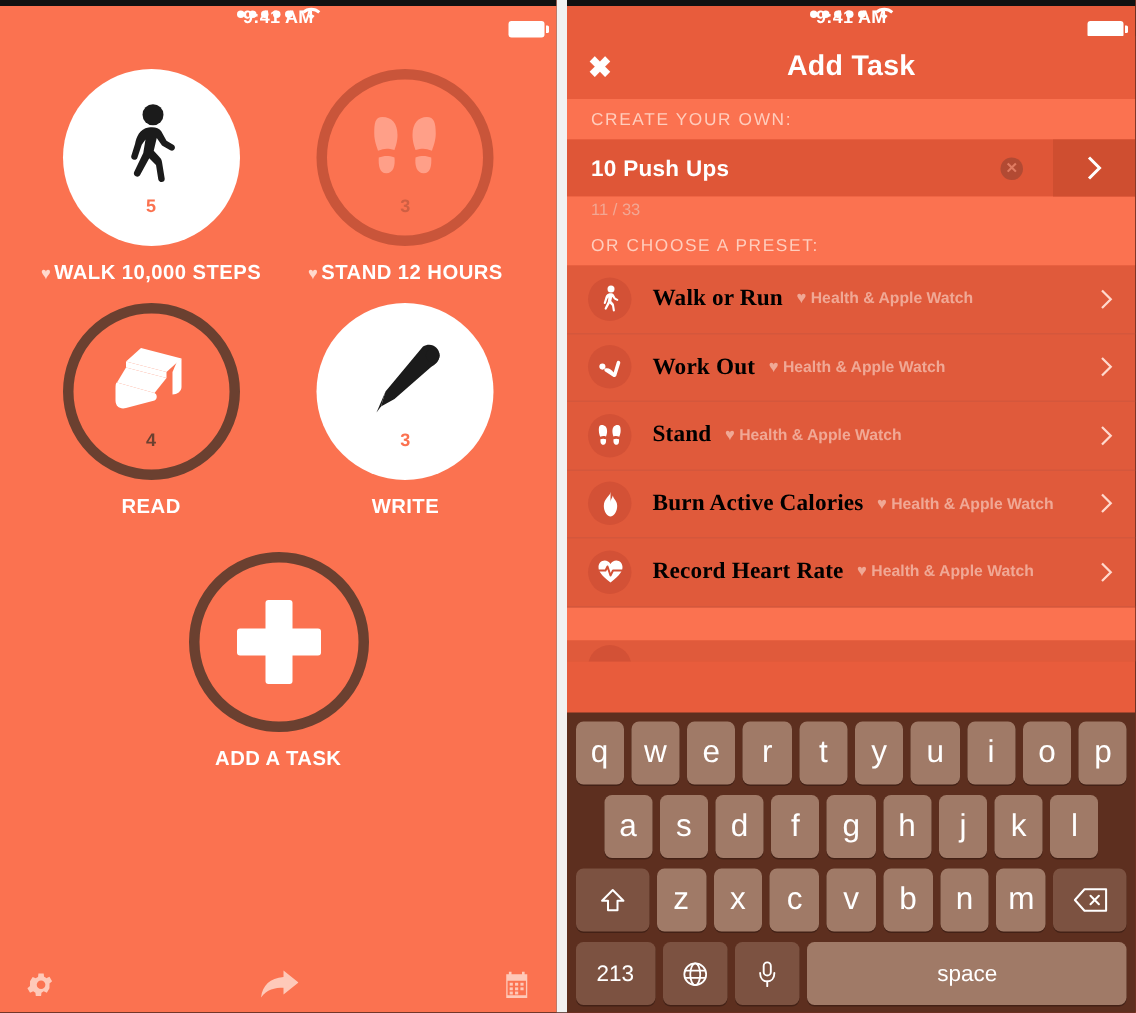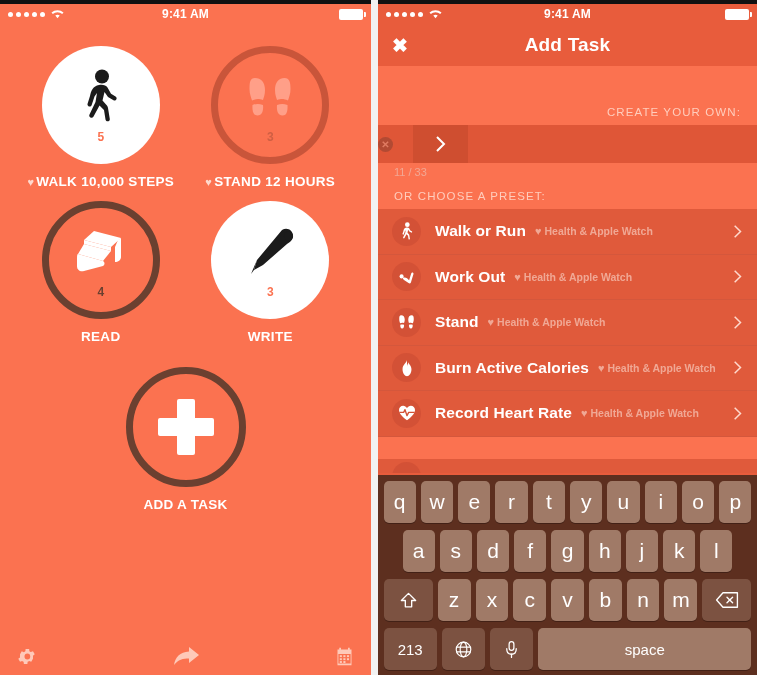--- a/index.html
+++ b/index.html
@@ -18,20 +18,21 @@
   .right-phone { width: 379px; height: 675px; background: #e85c3c; }
 
   
   .statusbar {
     height: 20px; width: 100%;
     display: flex; align-items: center;
     padding: 0 8px;
     color: #fff;
     font-size: 11px; font-weight: bold;
     position: relative;
+    flex-direction: column;
   }
   .sb-left { display: flex; align-items: center; gap: 3px; }
   .dot { width: 5px; height: 5px; border-radius: 50%; background: #fff; display: inline-block; }
   .wifi { margin-left: 3px; font-size: 11px; line-height: 1; }
   .sb-time { position: absolute; left: 0; right: 0; text-align: center; font-size: 12px; letter-spacing: .2px; }
   .sb-right { margin-left: auto; display: flex; align-items: center; }
   .batt {
     width: 24px; height: 11px; border-radius: 2px; background: #fff;
     position: relative;
   }
@@ -97,21 +98,21 @@
     position: absolute; left: 0; right: 0; text-align: center;
     color: #fff; font-size: 19px; font-weight: bold; letter-spacing: .2px;
     font-family: "Liberation Sans Narrow", "Liberation Sans", sans-serif;
   }
 
   .section-head {
     background: #fb7250; color: #ffcdbd;
     font-size: 11.5px; letter-spacing: 1.1px;
     padding: 8px 16px 7px 16px;
   }
-  .sec-pad-top { padding-top: 40px; text-align: right; }
+  .sec-pad-top { padding-top: 8px; }
 
   .input-row {
     height: 38px; background: #df5637; display: flex; align-items: center;
   }
   .input-row .val {
     flex: 1; color: #fff; font-size: 15px; font-weight: bold; padding-left: 16px;
     letter-spacing: .2px;
     font-family: "Liberation Sans Narrow", "Liberation Sans", sans-serif;
   }
   .clear-btn {
@@ -134,22 +135,22 @@
     height: 45.5px; display: flex; align-items: center; padding: 0 14px 0 14px;
     border-bottom: 1px solid #d4573c; position: relative; cursor: pointer;
   }
   .preset-row:first-child { border-top: none; }
   .p-icon {
     width: 29px; height: 29px; border-radius: 50%; background: #d35136;
     display: flex; align-items: center; justify-content: center; flex: 0 0 29px;
     margin-right: 14px;
   }
   .p-name {
-    color: #ffffff; font-size: 15.5px; font-weight: bold; letter-spacing: .1px;
-    font-family: Liberation Sans, sans-serif;
+    color: #000000; font-size: 15.5px; font-weight: bold; letter-spacing: .1px;
+    font-family: Liberation Serif, serif;
   }
   .p-meta {
     color: #f0a895; font-size: 10.5px; font-weight: bold; margin-left: 9px;
     display: flex; align-items: center; gap: 3px;
     font-family: "Liberation Sans Narrow", "Liberation Sans", sans-serif;
   }
   .p-meta .hrt { font-size: 11px; }
   .p-chev { margin-left: auto; color: #ffd9cd; font-size: 16px; }
   .spacer-strip { background: #fb7250; height: 22px; }
   .cut-row { background: #e05a3b; height: 14px; position: relative; overflow: hidden; }
@@ -330,20 +331,21 @@
     </div>
 
     <div class="navbar">
       <span class="close">✖</span>
       <span class="title">Add Task</span>
     </div>
 
     <div class="section-head sec-pad-top">CREATE YOUR OWN:</div>
 
     <div class="input-row">
+      <span class="val" placeholder="Task name">10 Push Ups</span>
       <span class="clear-btn">✕</span>
       <span class="go-btn">
         <svg width="12" height="18" viewBox="0 0 12 18" fill="none" stroke="#fff" stroke-width="2">
             <path d="M2 2 L9 9 L2 16"></path>
           </svg>
       </span>
     </div>
     <div class="counter">11 / 33</div>
 
     <div class="section-head">OR CHOOSE A PRESET:</div>

